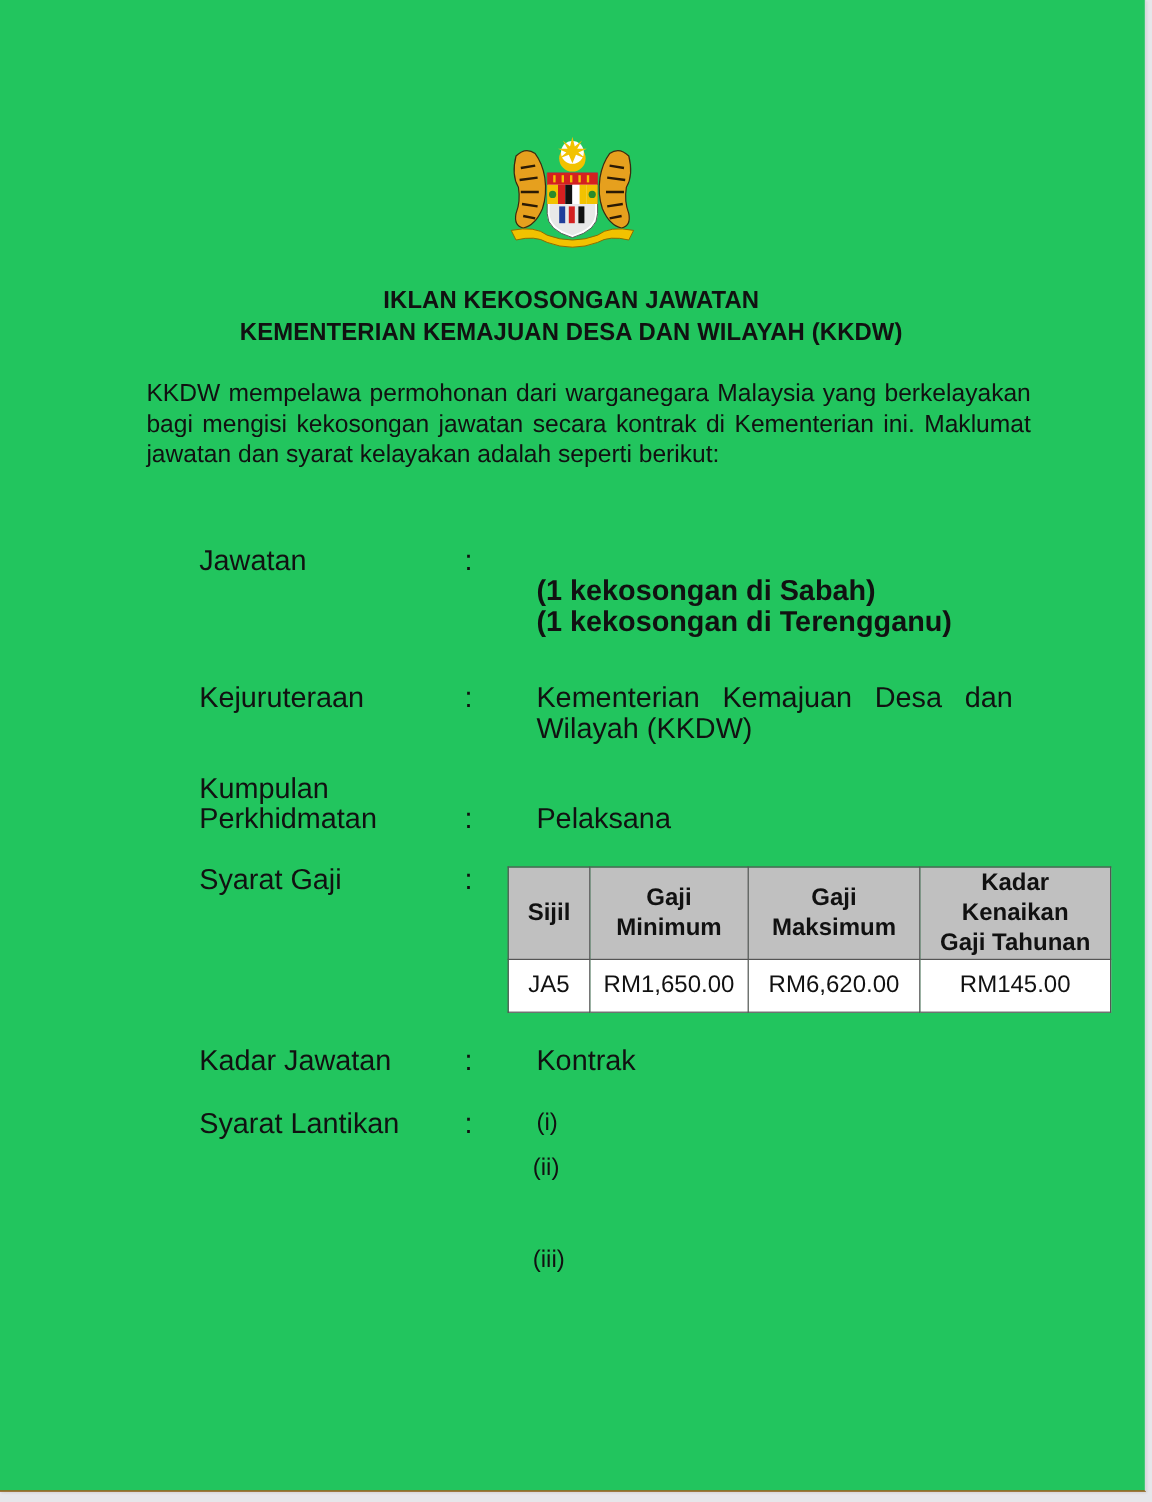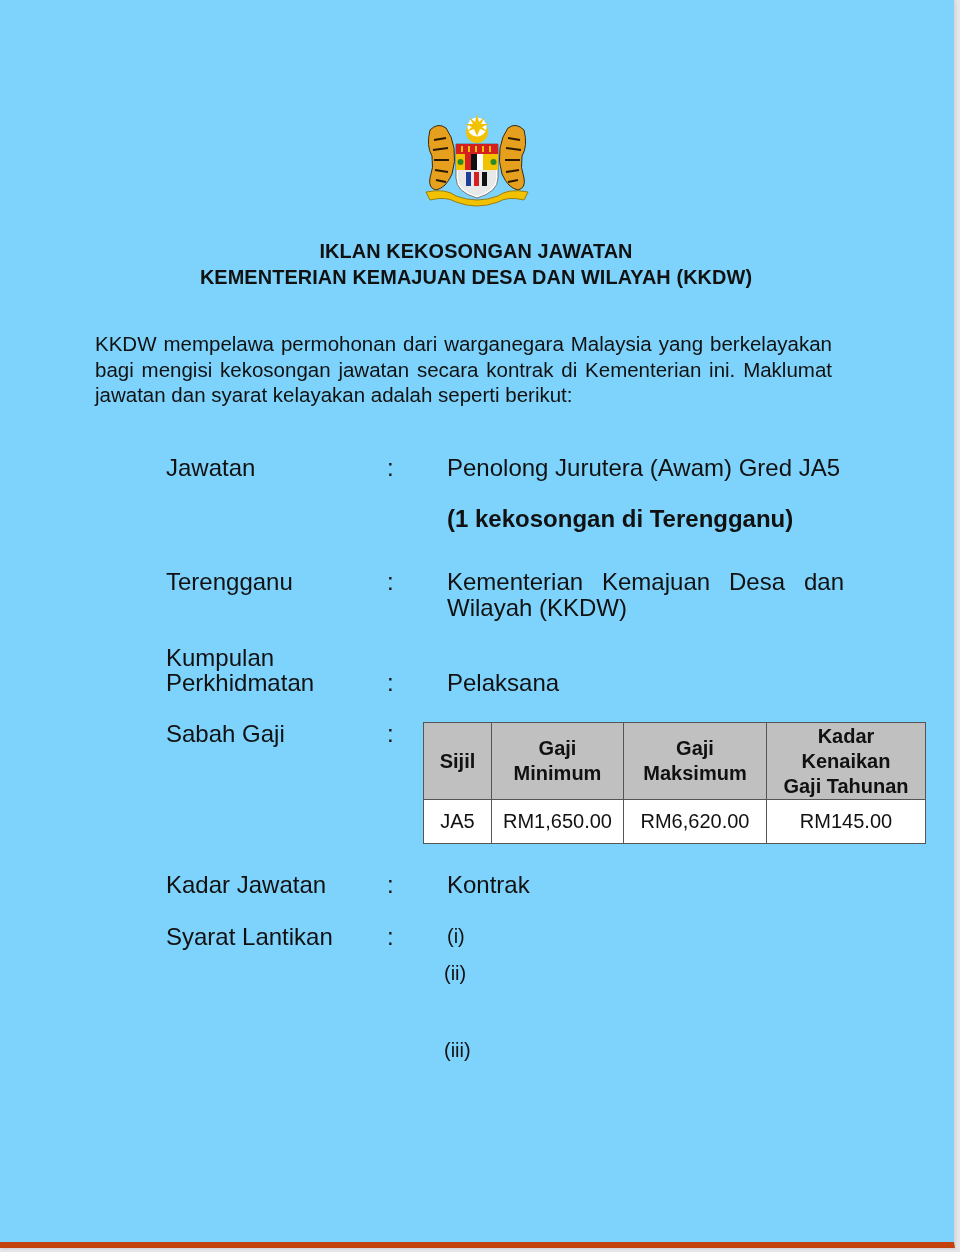--- a/index.html
+++ b/index.html
@@ -6,40 +6,39 @@
   body {
     width: 960px; height: 1252px; overflow: hidden;
     background: #e6e6ea;
     font-family: "Liberation Sans", sans-serif;
     color: #111;
     position: relative;
   }
   .page {
     position: absolute; left: 0; top: 0;
     width: 954px; height: 1242px;
-    background: #7dd3fc;
+    background: #22c55e;
     border-right: 1px solid #d8d8dc;
-    border-bottom: 6px solid #c2410c;
+    border-bottom: 1px solid #c2410c;
     box-shadow: 1px 1px 2px rgba(0,0,0,0.08);
   }
   .crest {
     position: absolute; left: 416px; top: 110px; width: 122px; height: 100px;
   }
   .title {
     position: absolute; left: 0; width: 952px; text-align: center;
     font-weight: bold; font-size: 20.5px; letter-spacing: 0.1px;
     transform: scaleX(0.97);
   }
   .t1 { top: 239px; }
   .t2 { top: 265px; }
   .intro {
-    position: absolute; left: 95px; top: 315px; width: 737px;
+    position: absolute; left: 122px; top: 315px; width: 737px;
     font-size: 20.5px; line-height: 25.5px;
     text-align: justify;
-    margin-top: 16px;
   }
   .row { position: absolute; font-size: 24px; line-height: 25.5px; }
   .lbl { left: 166px; }
   .colon { left: 387px; }
   .val { left: 447px; }
   .bold { font-weight: bold; }
   .justify { text-align: justify; text-align-last: auto; }
   table.salary {
     position: absolute; left: 423px; top: 722px;
     border-collapse: collapse;
@@ -99,33 +98,33 @@
     <path d="M10 82 Q30 78 40 86 Q61 94 82 86 Q92 78 112 82 L108 90 Q92 86 82 92 Q61 100 40 92 Q30 86 14 90 Z" fill="#f2c200" stroke="#8a6a00" stroke-width="0.8"></path>
   </svg>
 
   <div class="title t1">IKLAN KEKOSONGAN JAWATAN</div>
   <div class="title t2">KEMENTERIAN KEMAJUAN DESA DAN WILAYAH (KKDW)</div>
 
   <div class="intro">KKDW mempelawa permohonan dari warganegara Malaysia yang berkelayakan bagi mengisi kekosongan jawatan secara kontrak di Kementerian ini. Maklumat jawatan dan syarat kelayakan adalah seperti berikut:</div>
 
   <div class="row lbl" style="top:455px">Jawatan</div>
   <div class="row colon" style="top:455px">:</div>
-  <div class="row val" style="top:455px">Penolong Jurutera (Awam) Gred JA5</div>
+  <div class="row val bold" style="top:480px">(1 kekosongan di Sabah)</div>
   <div class="row val bold" style="top:506px">(1 kekosongan di Terengganu)</div>
 
-  <div class="row lbl" style="top:569px">Terengganu</div>
+  <div class="row lbl" style="top:569px">Kejuruteraan</div>
   <div class="row colon" style="top:569px">:</div>
   <div class="row val justify" style="top:569px; width:397px; text-align:justify;">Kementerian Kemajuan Desa dan Wilayah (KKDW)</div>
 
   <div class="row lbl" style="top:645px">Kumpulan</div>
   <div class="row lbl" style="top:670px">Perkhidmatan</div>
   <div class="row colon" style="top:670px">:</div>
   <div class="row val" style="top:670px">Pelaksana</div>
 
-  <div class="row lbl" style="top:721px">Sabah Gaji</div>
+  <div class="row lbl" style="top:721px">Syarat Gaji</div>
   <div class="row colon" style="top:721px">:</div>
 
   <table class="salary">
     <thead>
       <tr>
         <th style="width:59px">
           <span>Sijil</span>
         </th>
         <th style="width:123px">
           <span>Gaji</span><br>

